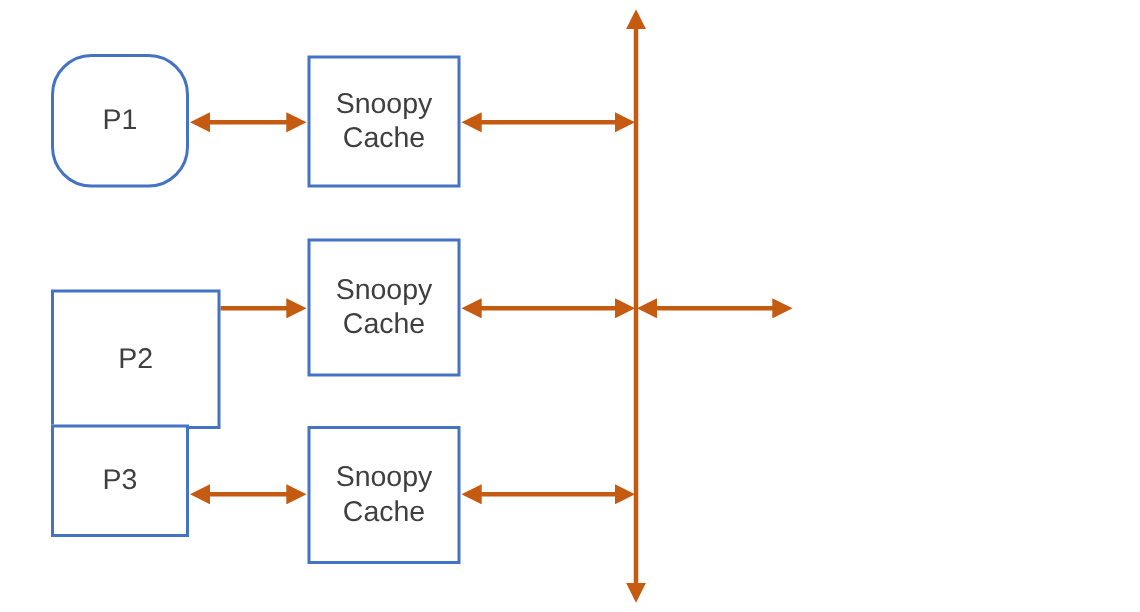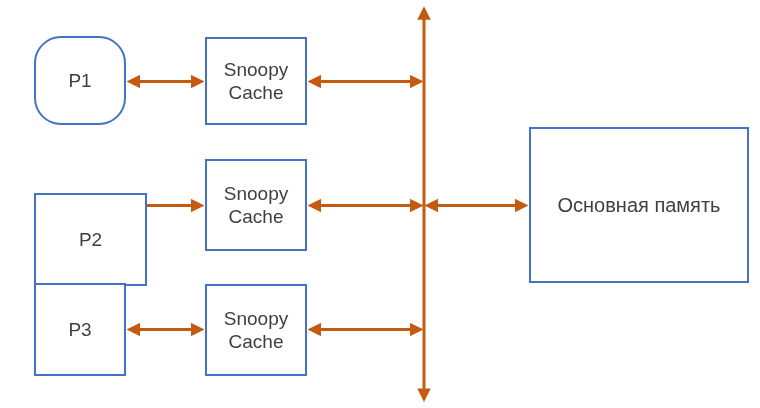--- a/index.html
+++ b/index.html
@@ -40,21 +40,21 @@
     justify-content: center;
     text-align: center;
     font-size: 19px;
     line-height: 1.22;
   }
   .node .label { padding: 0 6px; }
   #p1  { left: 34px;  top: 36px;  width: 92px;  height: 89px; border-radius: 27px; }
   #c1  { left: 205px; top: 37px;  width: 102px; height: 88px; }
   #p2  { left: 34px;  top: 158px; width: 113px;  height: 93px; margin-top: 35px; }
   #c2  { left: 205px; top: 159px; width: 102px; height: 92px; }
-  #p3  { left: 34px;  top: 283px; width: 92px;  height: 93px; }
+  #p3  { left: 34px;  top: 283px; width: 92px;  height: 75px; }
   #c3  { left: 205px; top: 284px; width: 102px; height: 92px; }
   #mem { left: 529px; top: 127px; width: 220px; height: 156px; font-size: 20px; }
 </style>
 </head>
 <body>
 
 <div class="stage">
 
   <svg class="edges" viewBox="0 0 760 408" xmlns="http://www.w3.org/2000/svg" aria-hidden="true">
     <defs>
@@ -90,17 +90,14 @@
     <span class="label">Snoopy Cache</span>
   </div>
 
   <div class="node" id="p3">
     <span class="label">P3</span>
   </div>
   <div class="node" id="c3">
     <span class="label">Snoopy Cache</span>
   </div>
 
-  <div class="node" id="mem">
-    <span class="label">Основная память</span>
-  </div>
 
 </div>
 
 </body></html>

